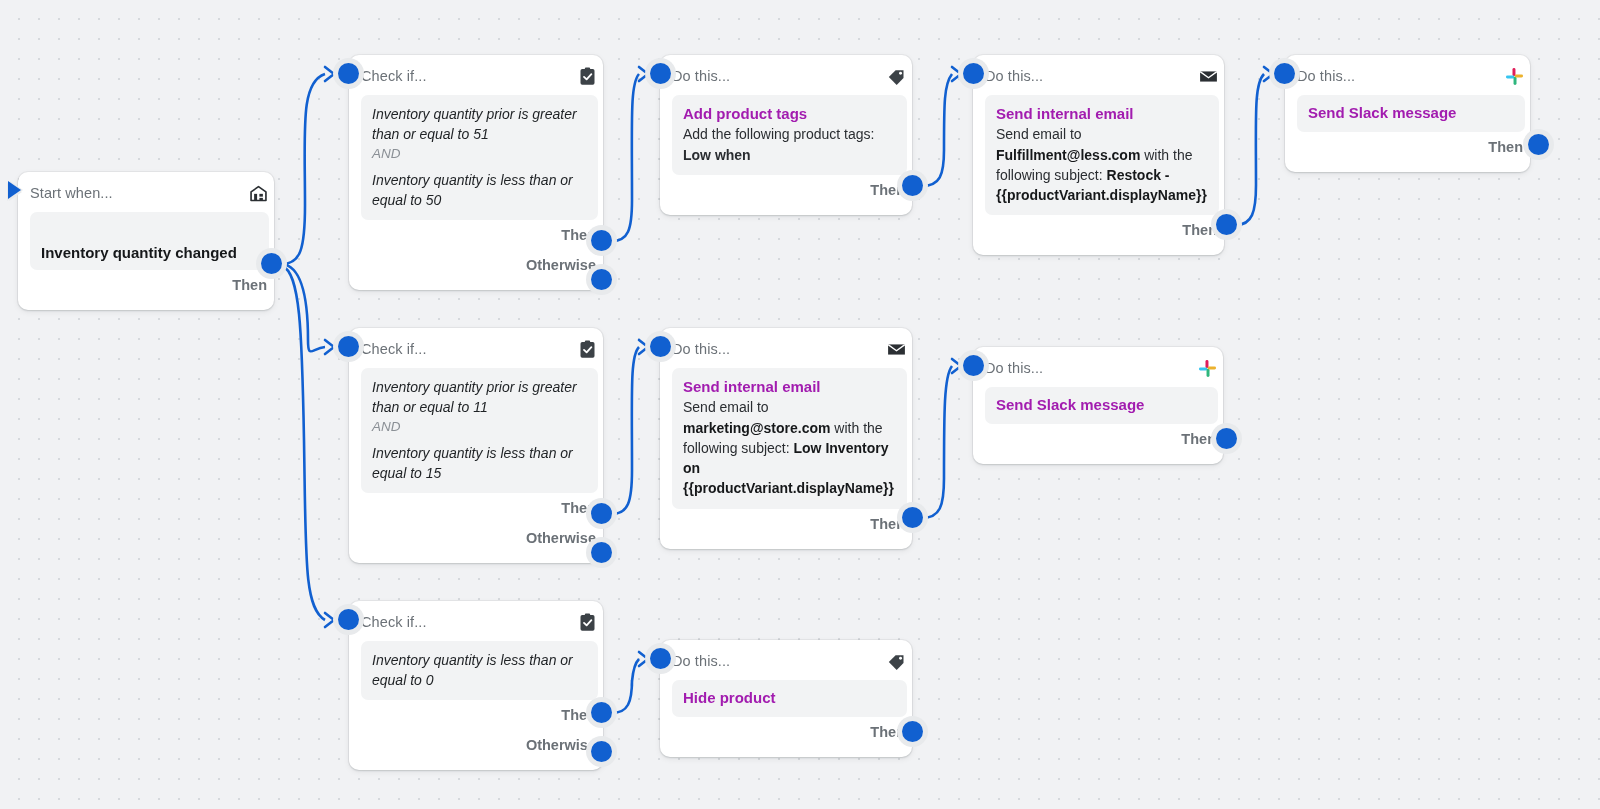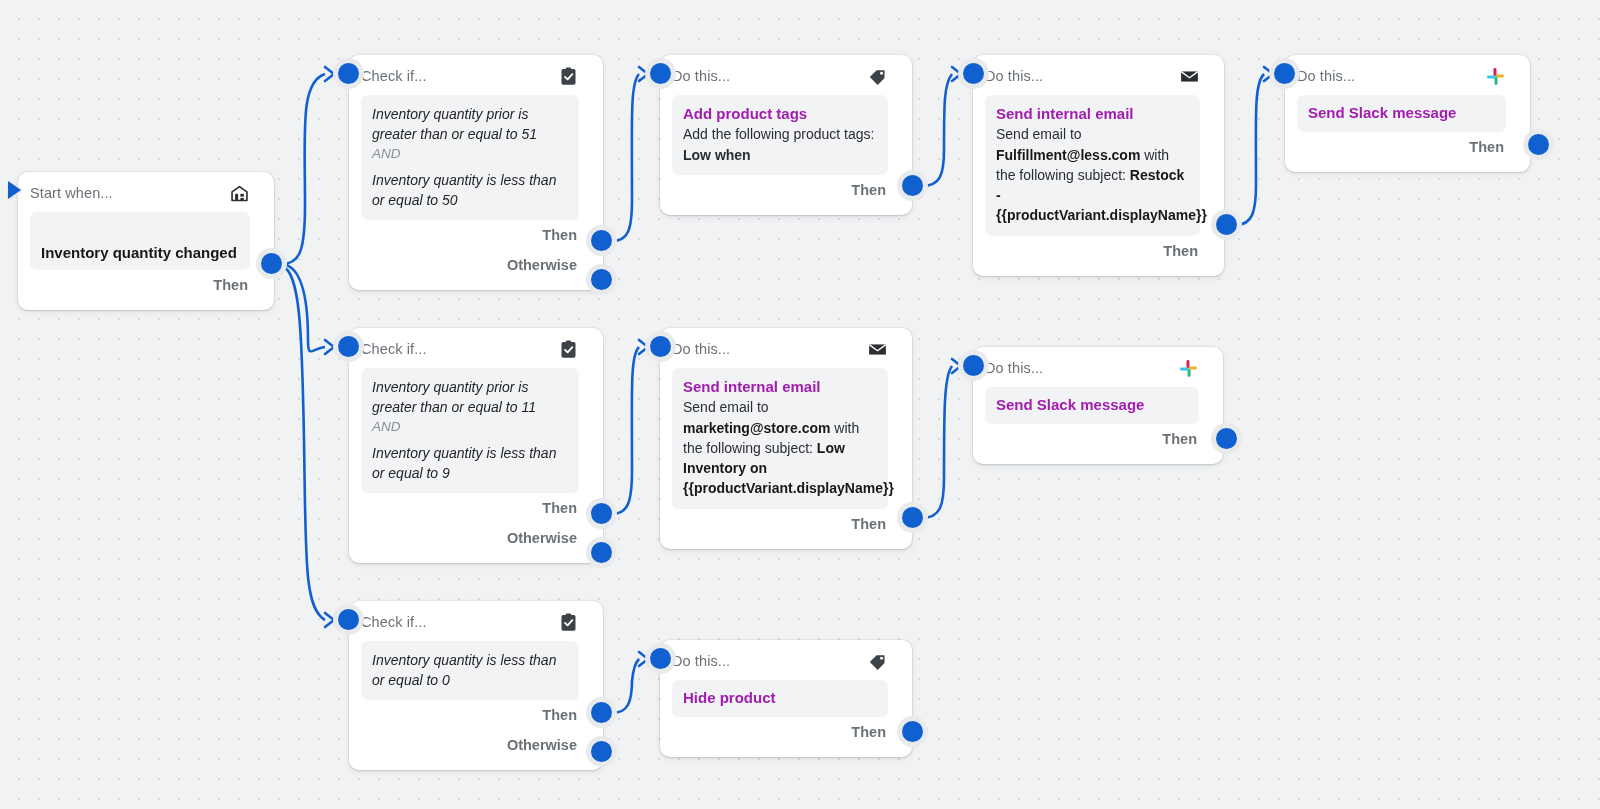--- a/index.html
+++ b/index.html
@@ -21,21 +21,21 @@
   svg.wires { position: absolute; left: 0; top: 0; width: 1600px; height: 809px; pointer-events: none; }
   svg.wires path { fill: none; stroke: #1160d0; stroke-width: 2.6px; }
   svg.wires .ah { fill: none; stroke: #1160d0; stroke-width: 2.6px; stroke-linecap: round; stroke-linejoin: round; }
 
   
   .card {
     position: absolute;
     background: #ffffff;
     border-radius: 10px;
     box-shadow: 0 0 0 1px rgba(0,0,0,0.04), 0 1px 2px rgba(20,25,35,0.12), 0 2px 6px rgba(20,25,35,0.07);
-    padding: 10px 24px 10px 12px;
+    padding: 10px 5px 10px 12px;
   }
   .card .hdr {
     display: flex; align-items: center; justify-content: space-between;
     height: 22px; margin-bottom: 8px;
   }
   .card .hdr .title {
     font-size: 14.5px; color: #6b7177; letter-spacing: .1px;
   }
   .body-box {
     background: #f2f3f4;
@@ -240,21 +240,21 @@
         <svg class="ic" viewBox="0 0 24 24">
           <rect x="4" y="3.5" width="16" height="18" rx="2" fill="#3c4247"></rect>
           <rect x="9" y="1.6" width="6" height="3.6" rx="1.2" fill="#3c4247"></rect>
           <path d="M8 12.4 L11 15.3 L16.4 9.4" stroke="#ffffff" stroke-width="2.1" fill="none" stroke-linecap="round" stroke-linejoin="round"></path>
         </svg>
       </span>
     </div>
     <div class="body-box">
       <div class="cond">Inventory quantity prior is greater than or equal to 11</div>
       <div class="cond muted">AND</div>
-      <div class="cond">Inventory quantity is less than or equal to 9</div>
+      <div class="cond">Inventory quantity is less than or equal to 15</div>
     </div>
     <div class="footrow">
       <span class="lbl">Then</span>
     </div>
     <div class="footrow">
       <span class="lbl">Otherwise</span>
     </div>
   </div>
   <div class="port" style="left:338px; top:336px;"></div>
   <div class="port" style="left:591px; top:503px;"></div>

